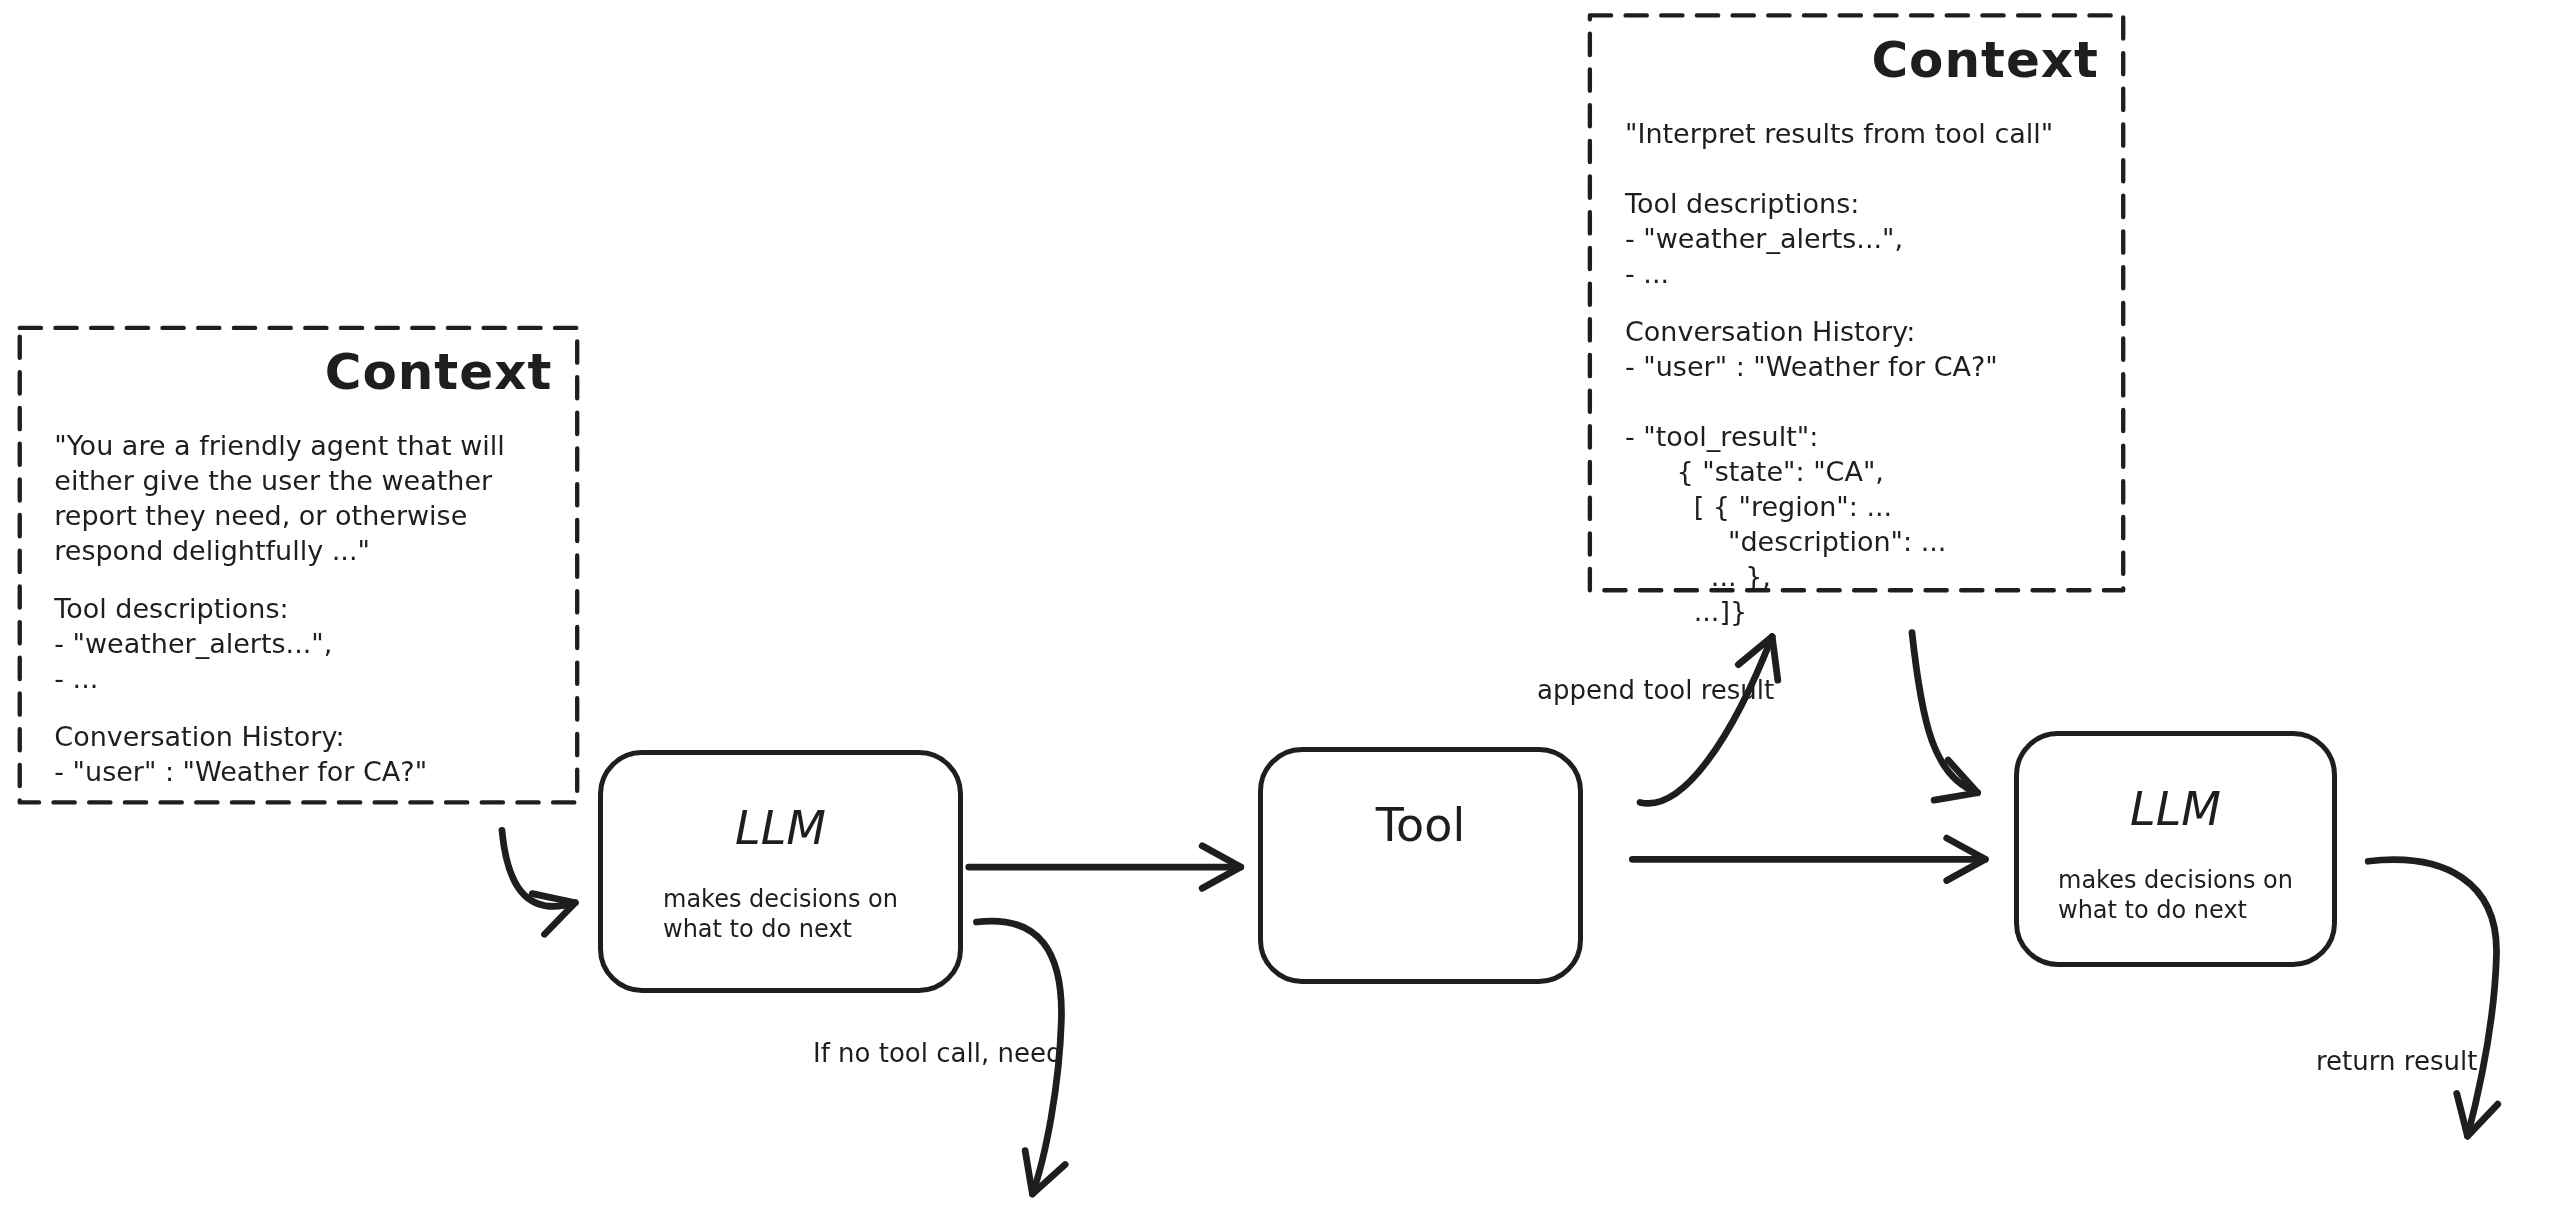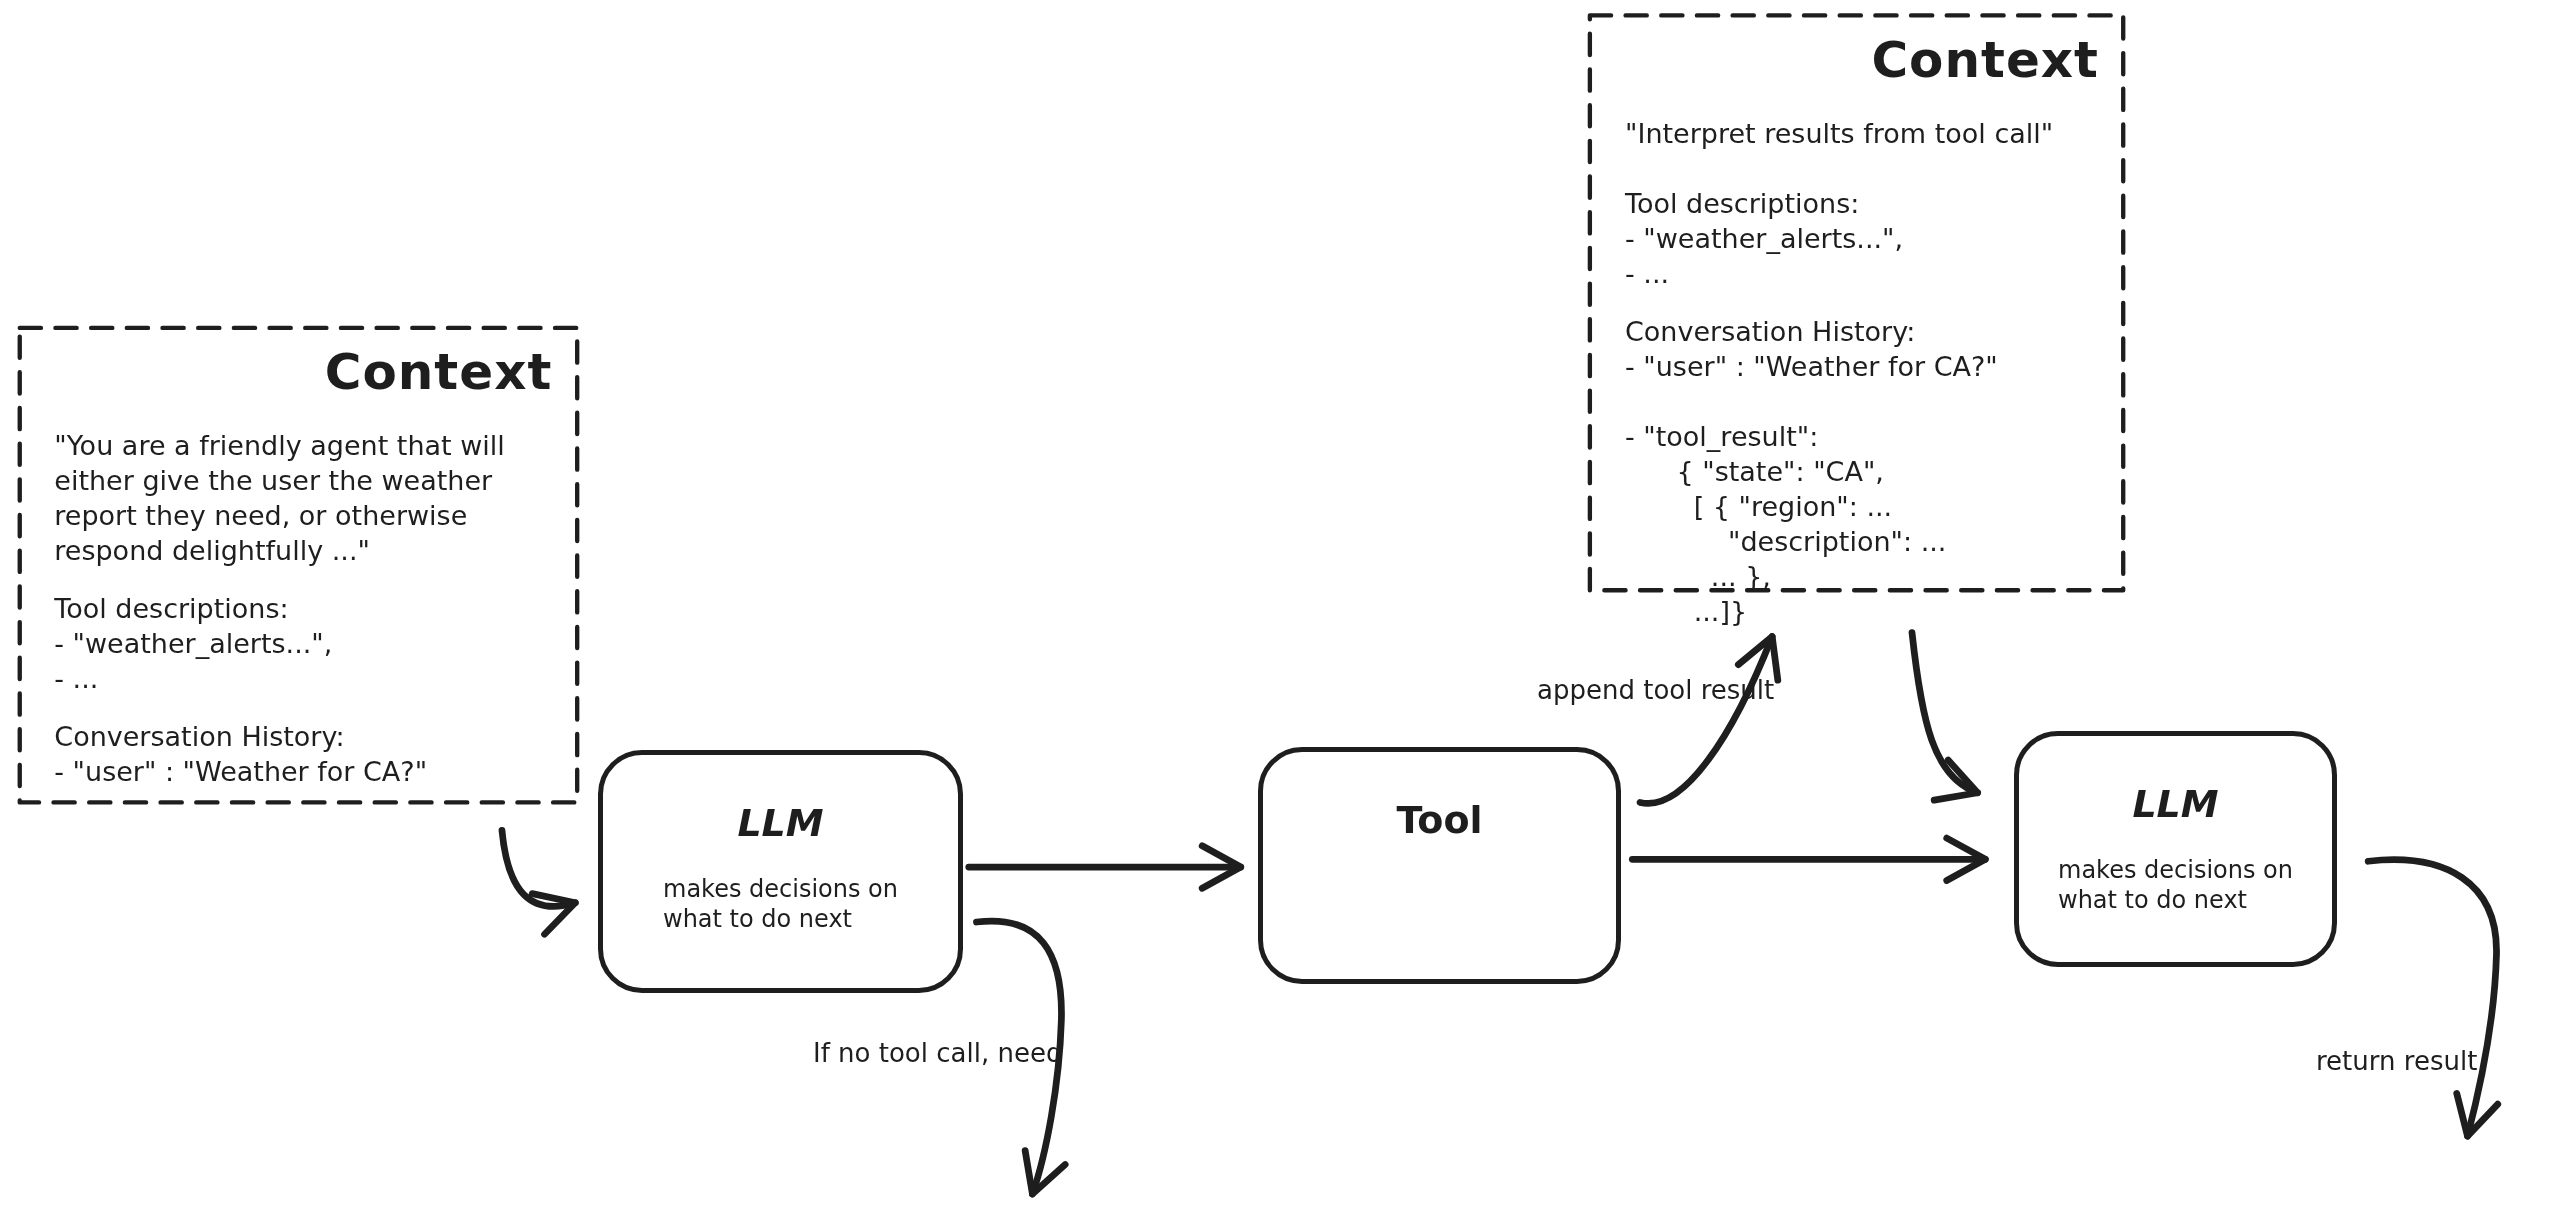--- a/index.html
+++ b/index.html
@@ -37,22 +37,22 @@
   }
   .node {
     position: absolute;
     box-sizing: border-box;
     border: 5.8px solid #1e1e1e;
     border-radius: 44px;
     background: #ffffff;
     text-align: center;
   }
   .node-title {
-    font-size: 38px;
-    font-weight: bold;
+    font-size: 46px;
+    font-weight: normal;
     margin-top: 46px;
   }
   .node-title.italic { font-style: italic; }
   .node-subtitle {
     font-size: 24px;
     line-height: 30px;
     white-space: pre;
     text-align: left;
     width: max-content;
     margin: 29px auto 0 auto;
@@ -116,21 +116,21 @@
           ... },
         ...]}</div>
   </div>
 
   <div class="node" style="left:598px; top:750px; width:365px; height:243px;">
     <div class="node-title italic">LLM</div>
     <div class="node-subtitle">makes decisions on
 what to do next</div>
   </div>
 
-  <div class="node" style="left:1258px; top:747px; width:363px; height:237px;">
+  <div class="node" style="left:1258px; top:747px; width:325px; height:237px;">
     <div class="node-title">Tool</div>
   </div>
 
   <div class="node" style="left:2014px; top:731px; width:323px; height:236px;">
     <div class="node-title italic">LLM</div>
     <div class="node-subtitle">makes decisions on
 what to do next</div>
   </div>
 
   <div class="edge-label" style="left:1537px; top:675px;text-align:center;">append tool result</div>

